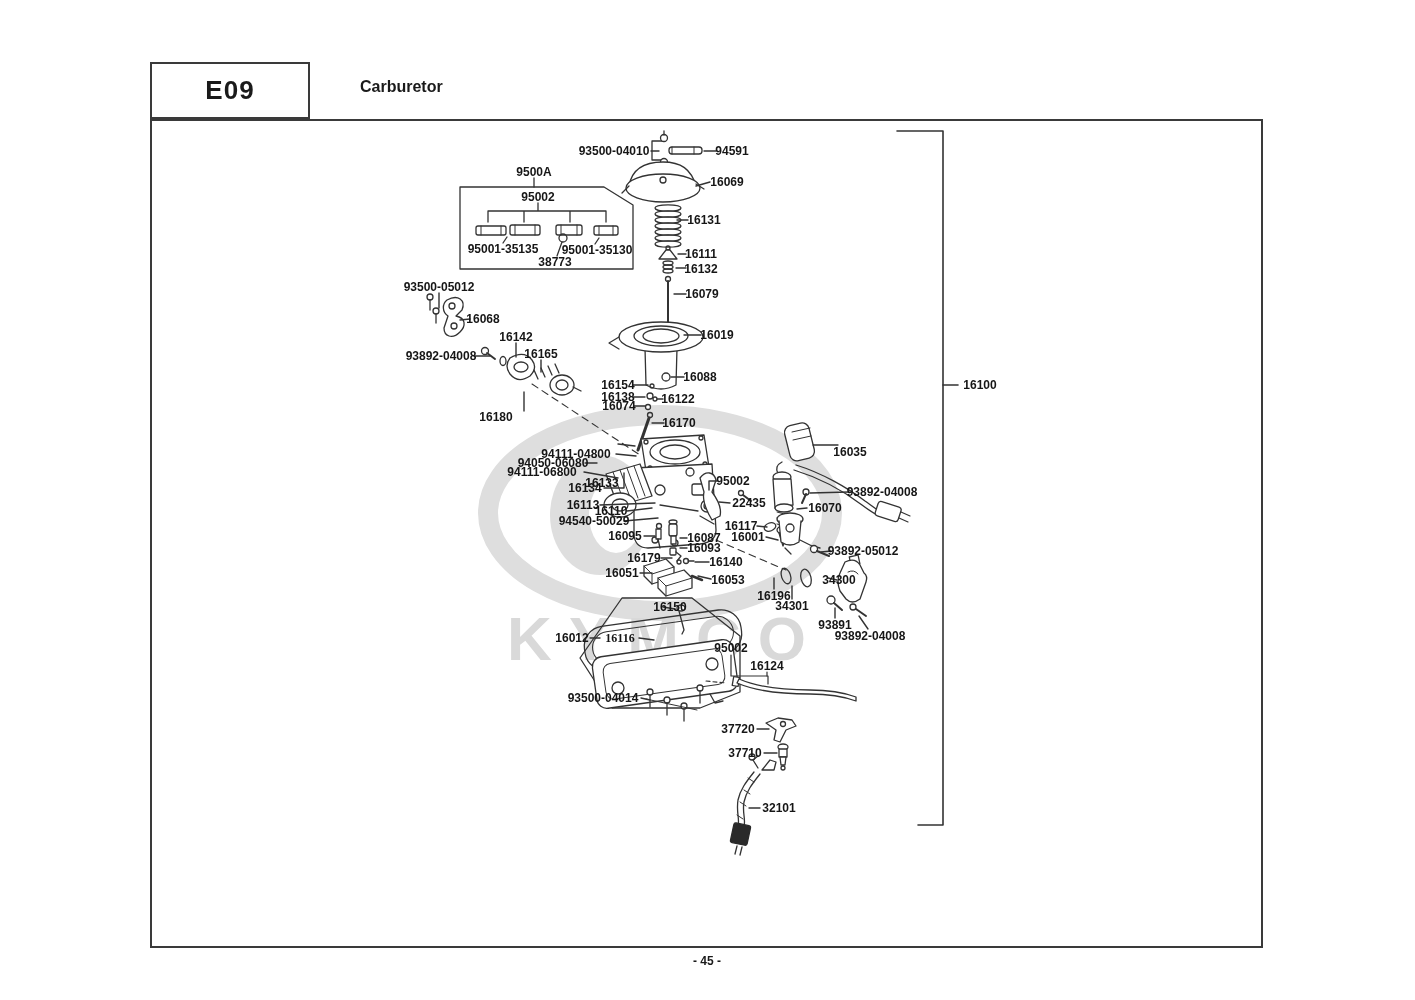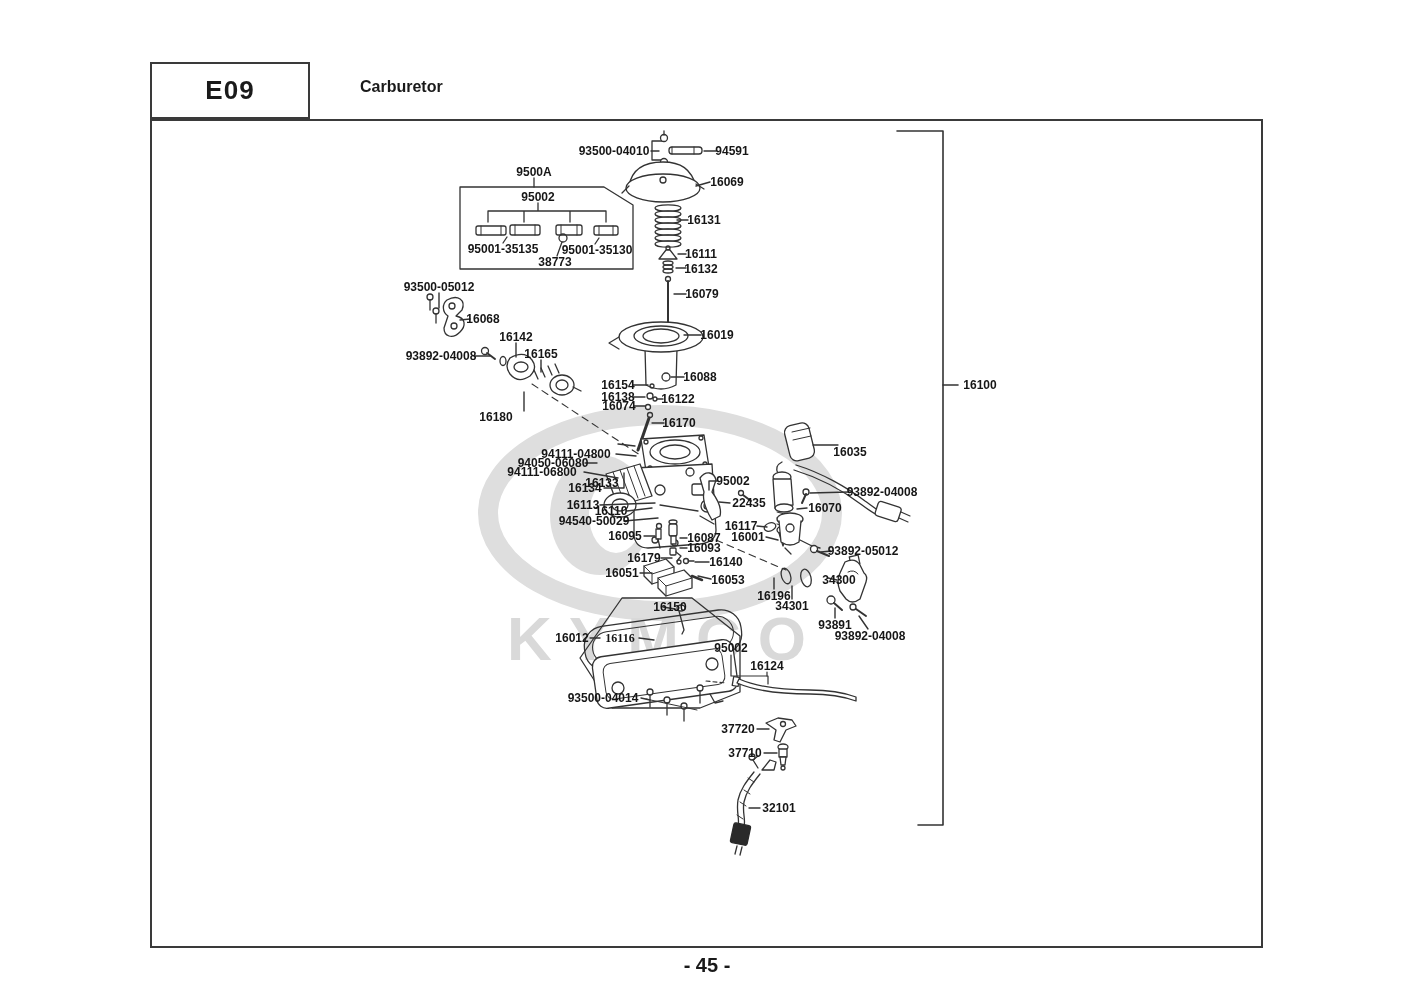--- a/index.html
+++ b/index.html
@@ -15,21 +15,21 @@
   .hdr-code{font-size:26px;font-weight:bold;letter-spacing:1px;}
   .hdr-title{
     position:absolute;left:360px;top:78px;font-size:16px;font-weight:bold;z-index:5;
   }
   .main-border{
     position:absolute;left:150px;top:119px;width:1113px;height:829px;
     border:2px solid #3a3a3a;box-sizing:border-box;background:transparent;z-index:1;
   }
   .page-num{
     position:absolute;left:657px;top:954px;width:100px;text-align:center;
-    font-size:20px;font-weight:bold;z-index:5;
+    font-size:12px;font-weight:bold;z-index:5;
   }
   svg.diagram{position:absolute;left:0;top:0;z-index:2;}
   .labels-layer{position:absolute;left:0;top:0;width:1142px;height:1000px;z-index:3;pointer-events:none;}
   .lbl{
     position:absolute;transform:translate(-50%,-50%);
     font-size:12px;font-weight:bold;white-space:nowrap;color:#161616;
   }
 </style>
 </head>
 <body>

